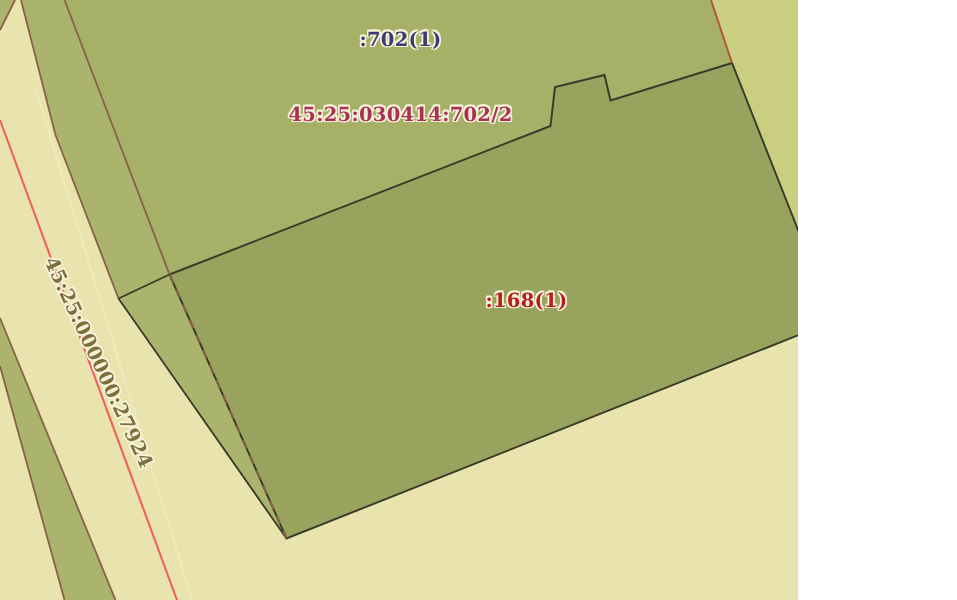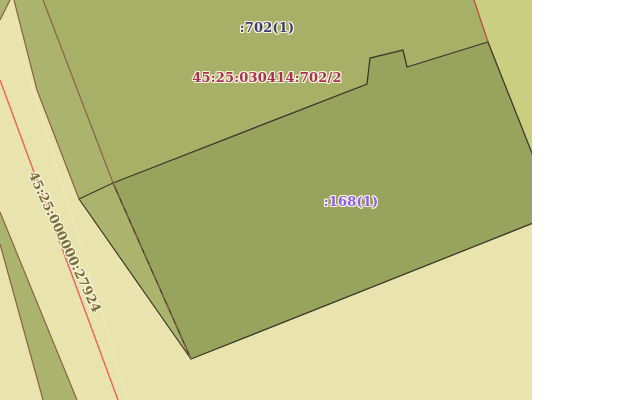--- a/index.html
+++ b/index.html
@@ -23,21 +23,21 @@
                  1px 1px 0 #f7f3da,0 -1px 0 #f7f3da,0 1px 0 #f7f3da,
                 -1px 0 0 #f7f3da,1px 0 0 #f7f3da;
   }
   .halo-dark{
     text-shadow:-1px -1px 0 #56562f,1px -1px 0 #56562f,-1px 1px 0 #56562f,
                  1px 1px 0 #56562f,0 -1px 0 #56562f,0 1px 0 #56562f,
                 -1px 0 0 #56562f,1px 0 0 #56562f;
   }
   .lbl-702-unit      {left:267px;top:27px; color:#3b3b72;font-size:13px;}
   .lbl-702-cadastral {left:267px;top:46px; color:#a93253;font-size:13px;margin-top:31px;}
-  .lbl-168-unit      {left:351px;top:201px;color:#8b5cf6;font-size:13px;}
+  .lbl-168-unit      {left:351px;top:201px;color:#b91c1c;font-size:13px;}
   .lbl-zone-646      {left:118px;top:235px;color:#f0ead0;font-size:14.5px;}
   .lbl-zone-663      {left:572px;top:345px;color:#9a9a4e;font-size:14px;}
   .lbl-road          {left:65px; top:242px;color:#7d6f3c;font-size:13px;
                       transform:translate(-50%,-50%) rotate(65deg);}
 </style>
 </head>
 <body>
 
 <div class="stage">
 

